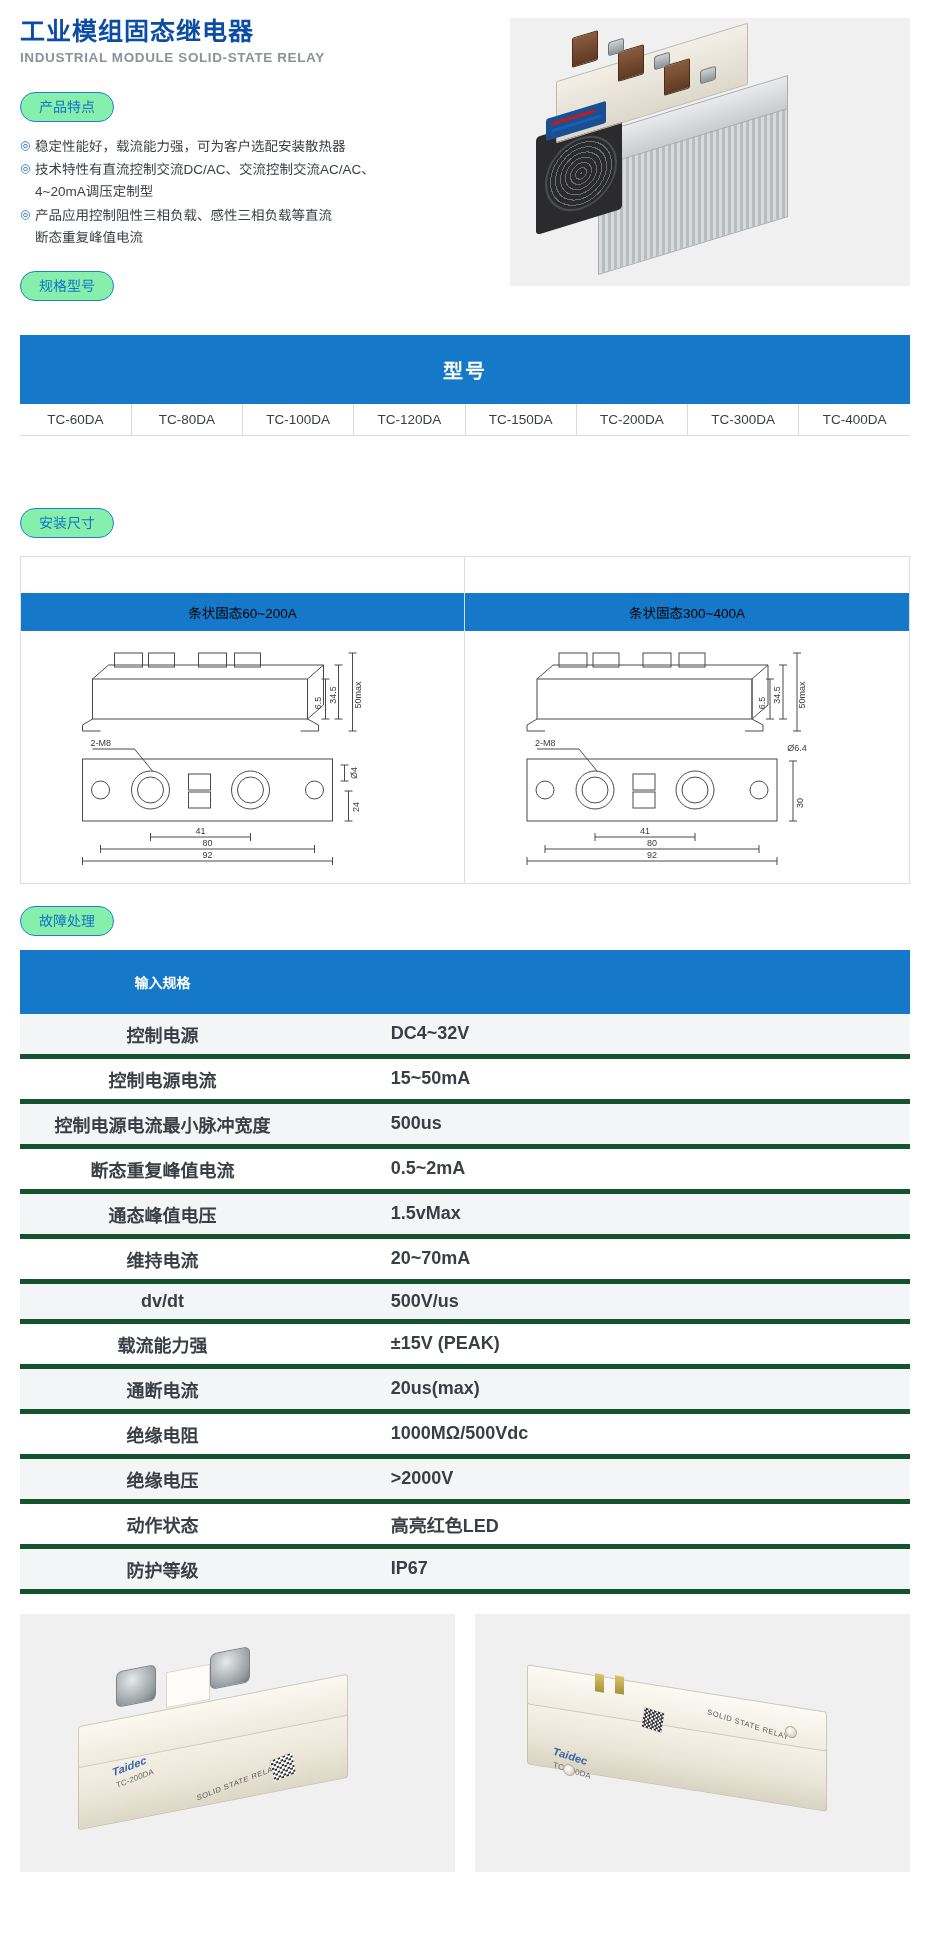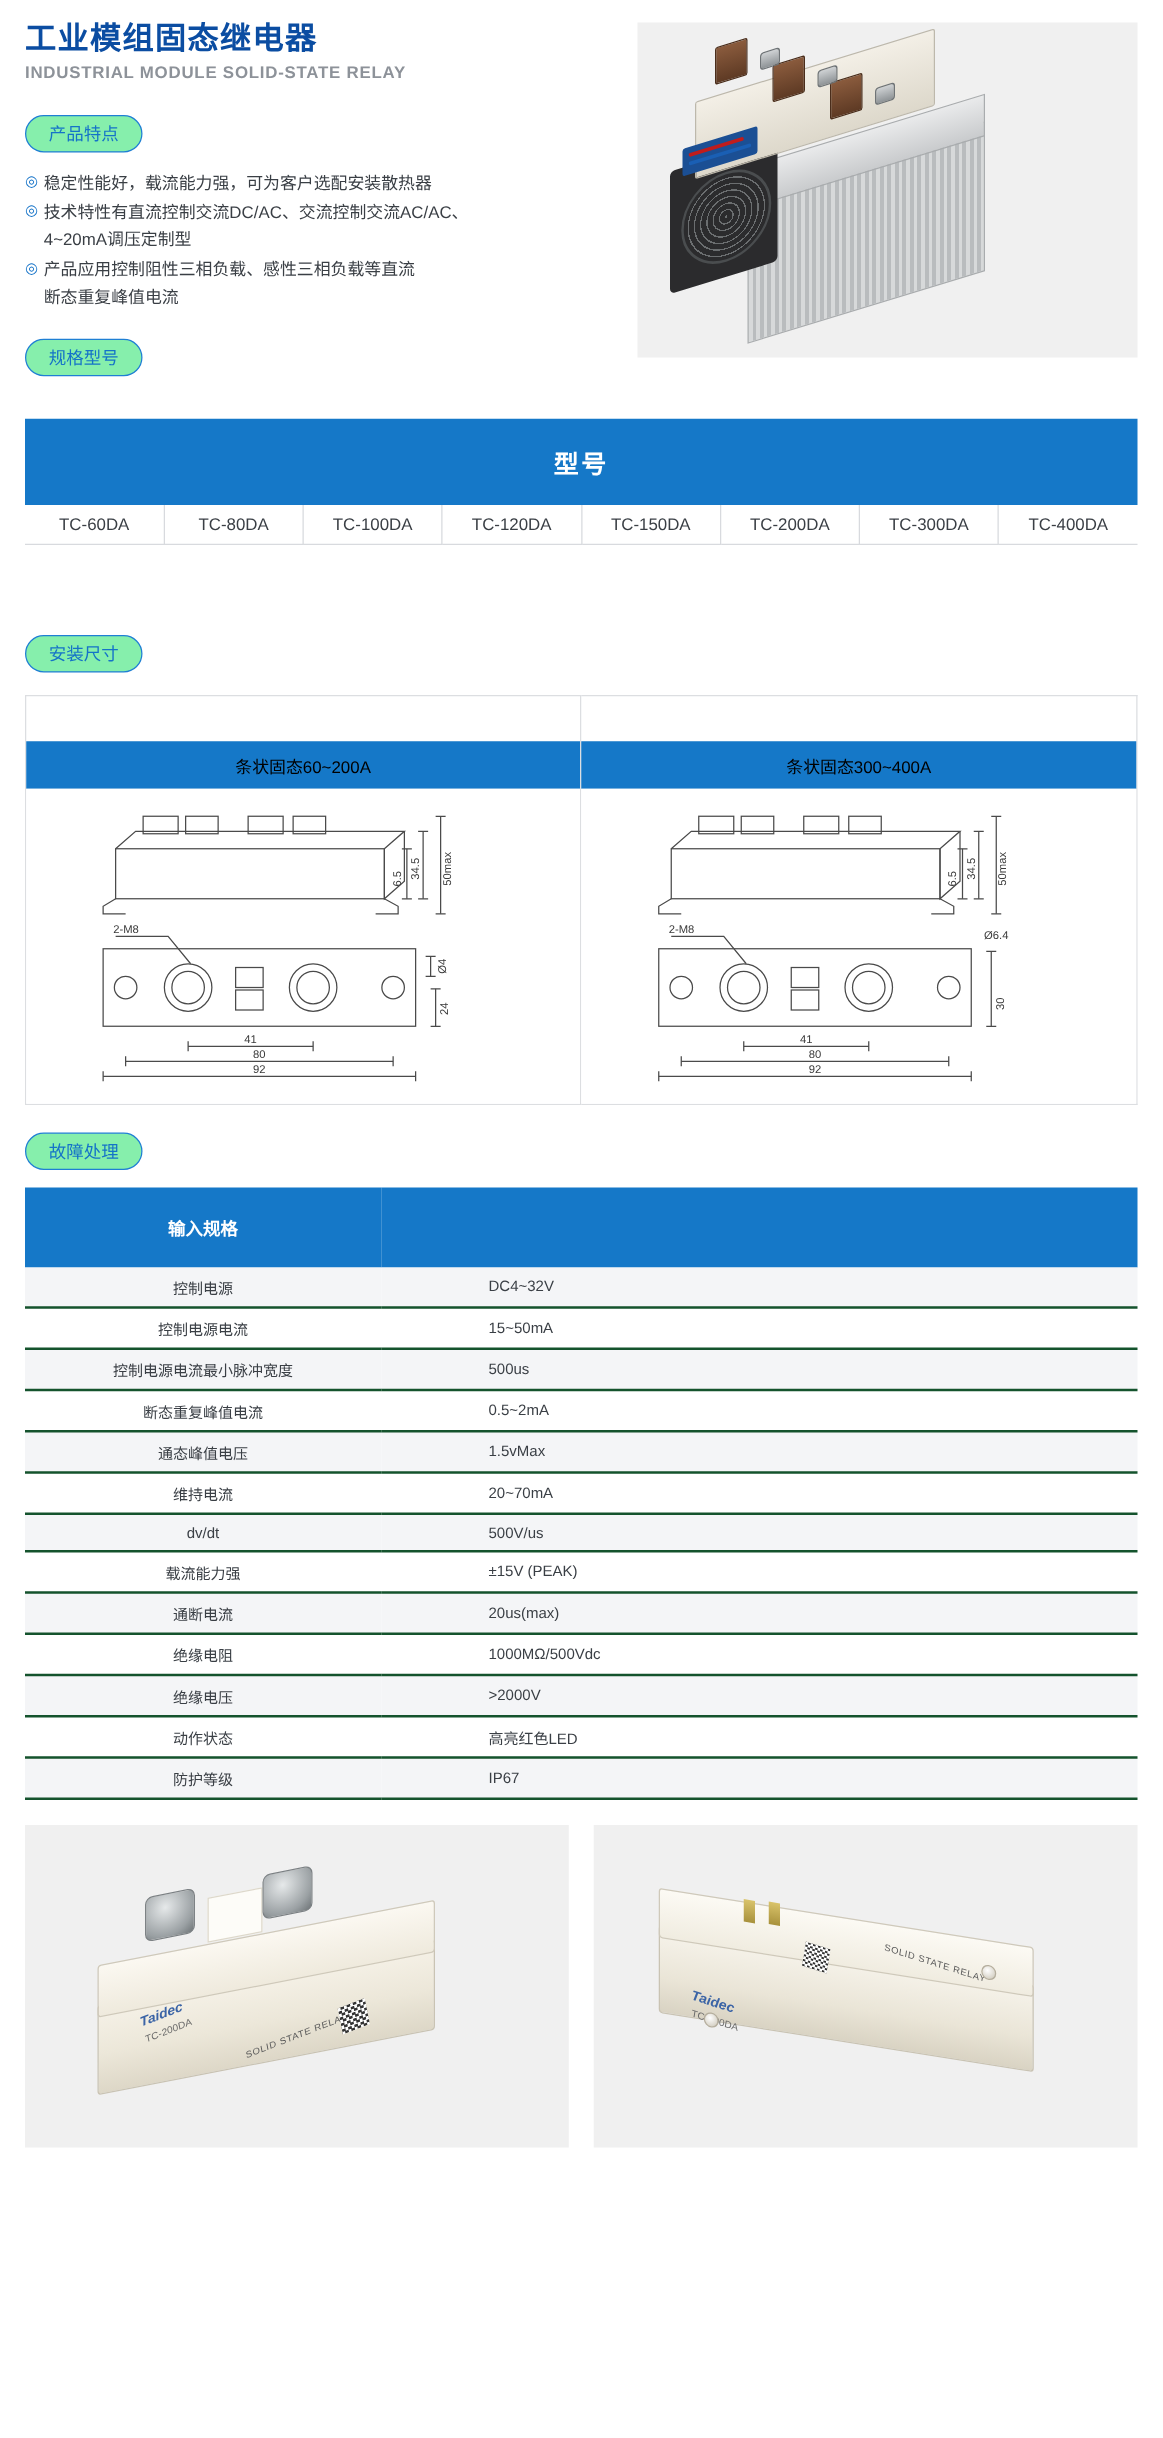--- a/index.html
+++ b/index.html
@@ -239,24 +239,25 @@
     padding: 22px 0;
     width: 32%;
     text-align: center;
     border: none;
   }
   .spec-table th.spec-head-right {
     background: #1578c8;
     border: none;
   }
   .spec-table td {
-    font-size: 12px;
+    font-size: 18px;
     color: #3a3f45;
     padding: 7px 0;
-    border-bottom: 2px solid #14532d;
+    border-bottom: 5px solid #14532d;
+    font-weight: bold;
   }
   .spec-table td.k { text-align: center; }
   .spec-table td.v { padding-left: 86px; }
   .spec-table tr.alt td { background: #f4f5f7; }
 
   
   .bottom-photos {
     display: flex;
     gap: 20px;
     margin-top: 20px;

